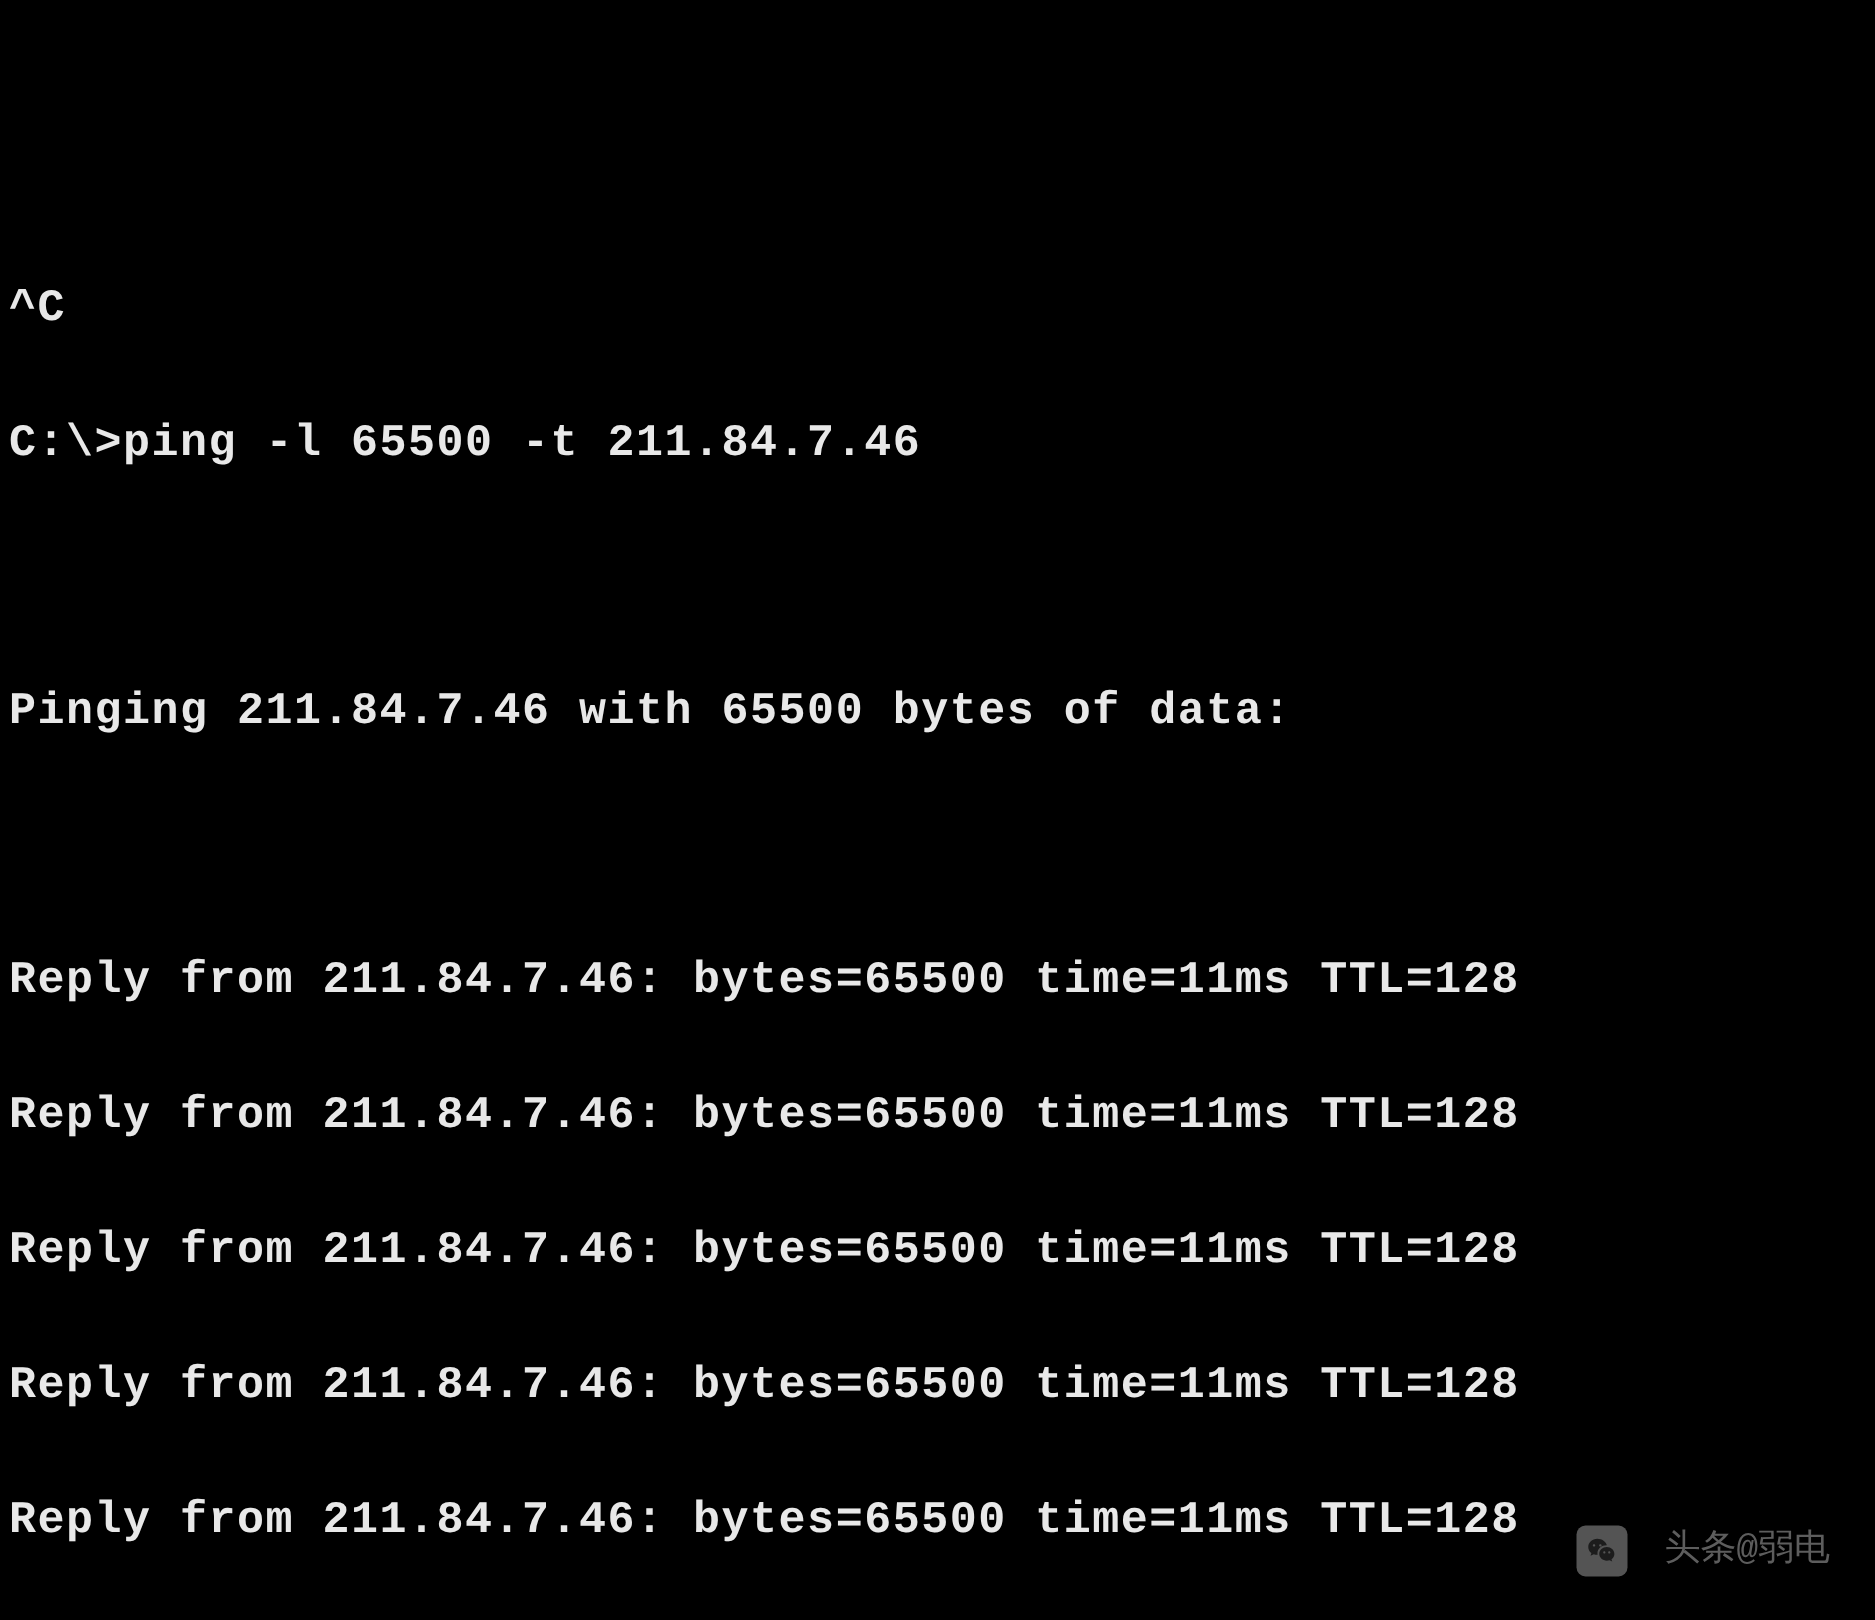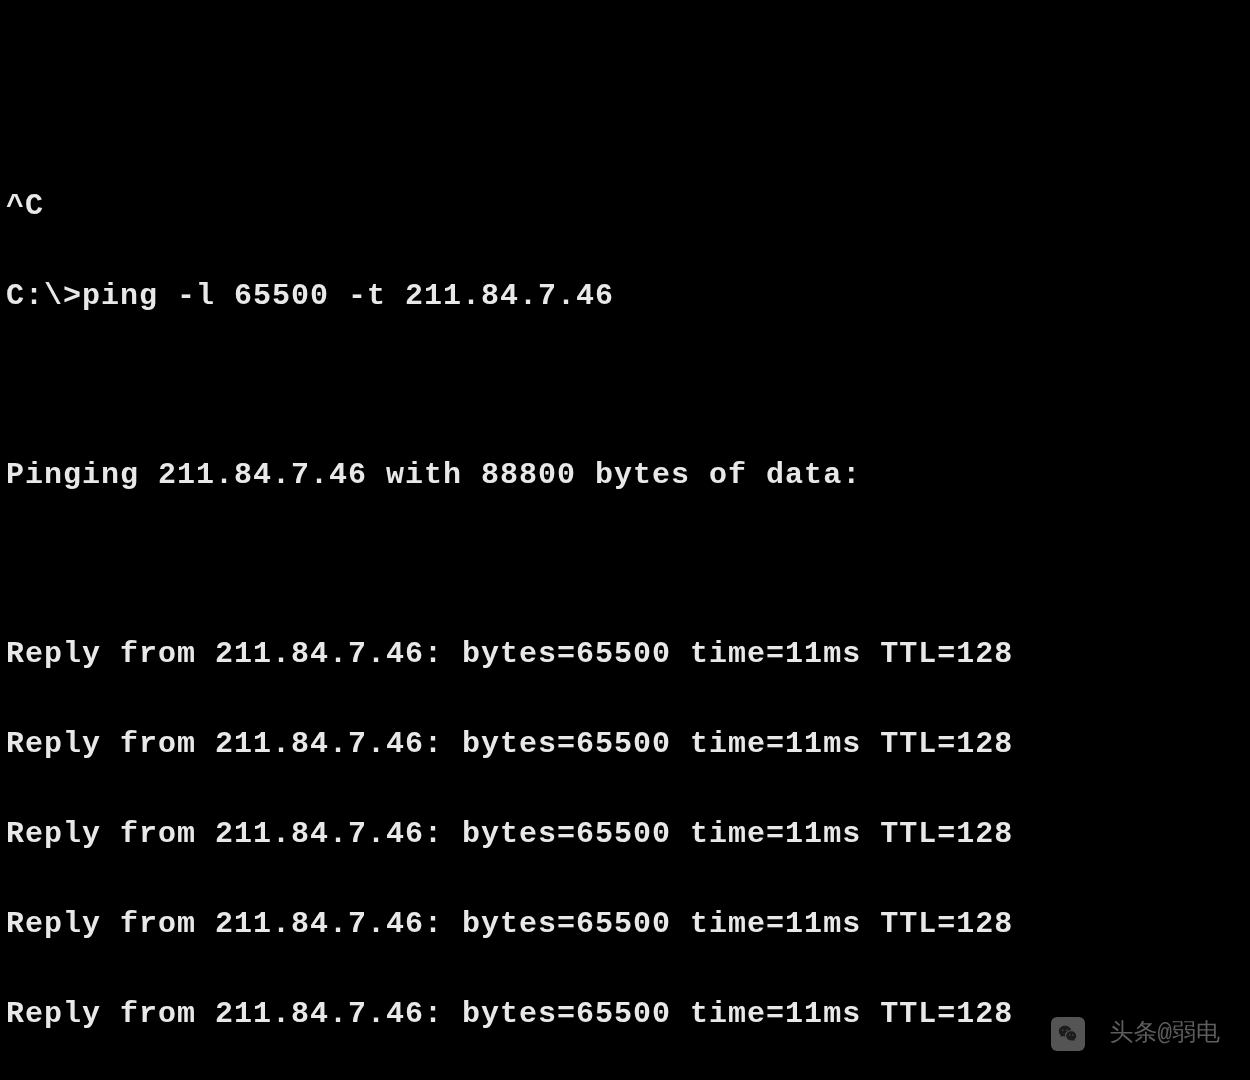--- a/index.html
+++ b/index.html
@@ -56,21 +56,21 @@
     }
   </style>
 </head>
 <body>
 
 
 
 <span class="terminal-line">^C</span>
 <span class="terminal-line">C:\&gt;ping -l 65500 -t 211.84.7.46</span>
 <div class="spacer"></div>
-<span class="terminal-line">Pinging 211.84.7.46 with 88800 bytes of data:</span>
+<span class="terminal-line">Pinging 211.84.7.46 with 65500 bytes of data:</span>
 <div class="spacer"></div>
 <span class="terminal-line">Reply from 211.84.7.46: bytes=65500 time=11ms TTL=128</span>
 <span class="terminal-line">Reply from 211.84.7.46: bytes=65500 time=11ms TTL=128</span>
 <span class="terminal-line">Reply from 211.84.7.46: bytes=65500 time=11ms TTL=128</span>
 <span class="terminal-line">Reply from 211.84.7.46: bytes=65500 time=11ms TTL=128</span>
 <span class="terminal-line">Reply from 211.84.7.46: bytes=65500 time=11ms TTL=128</span>
 
 
 
 

